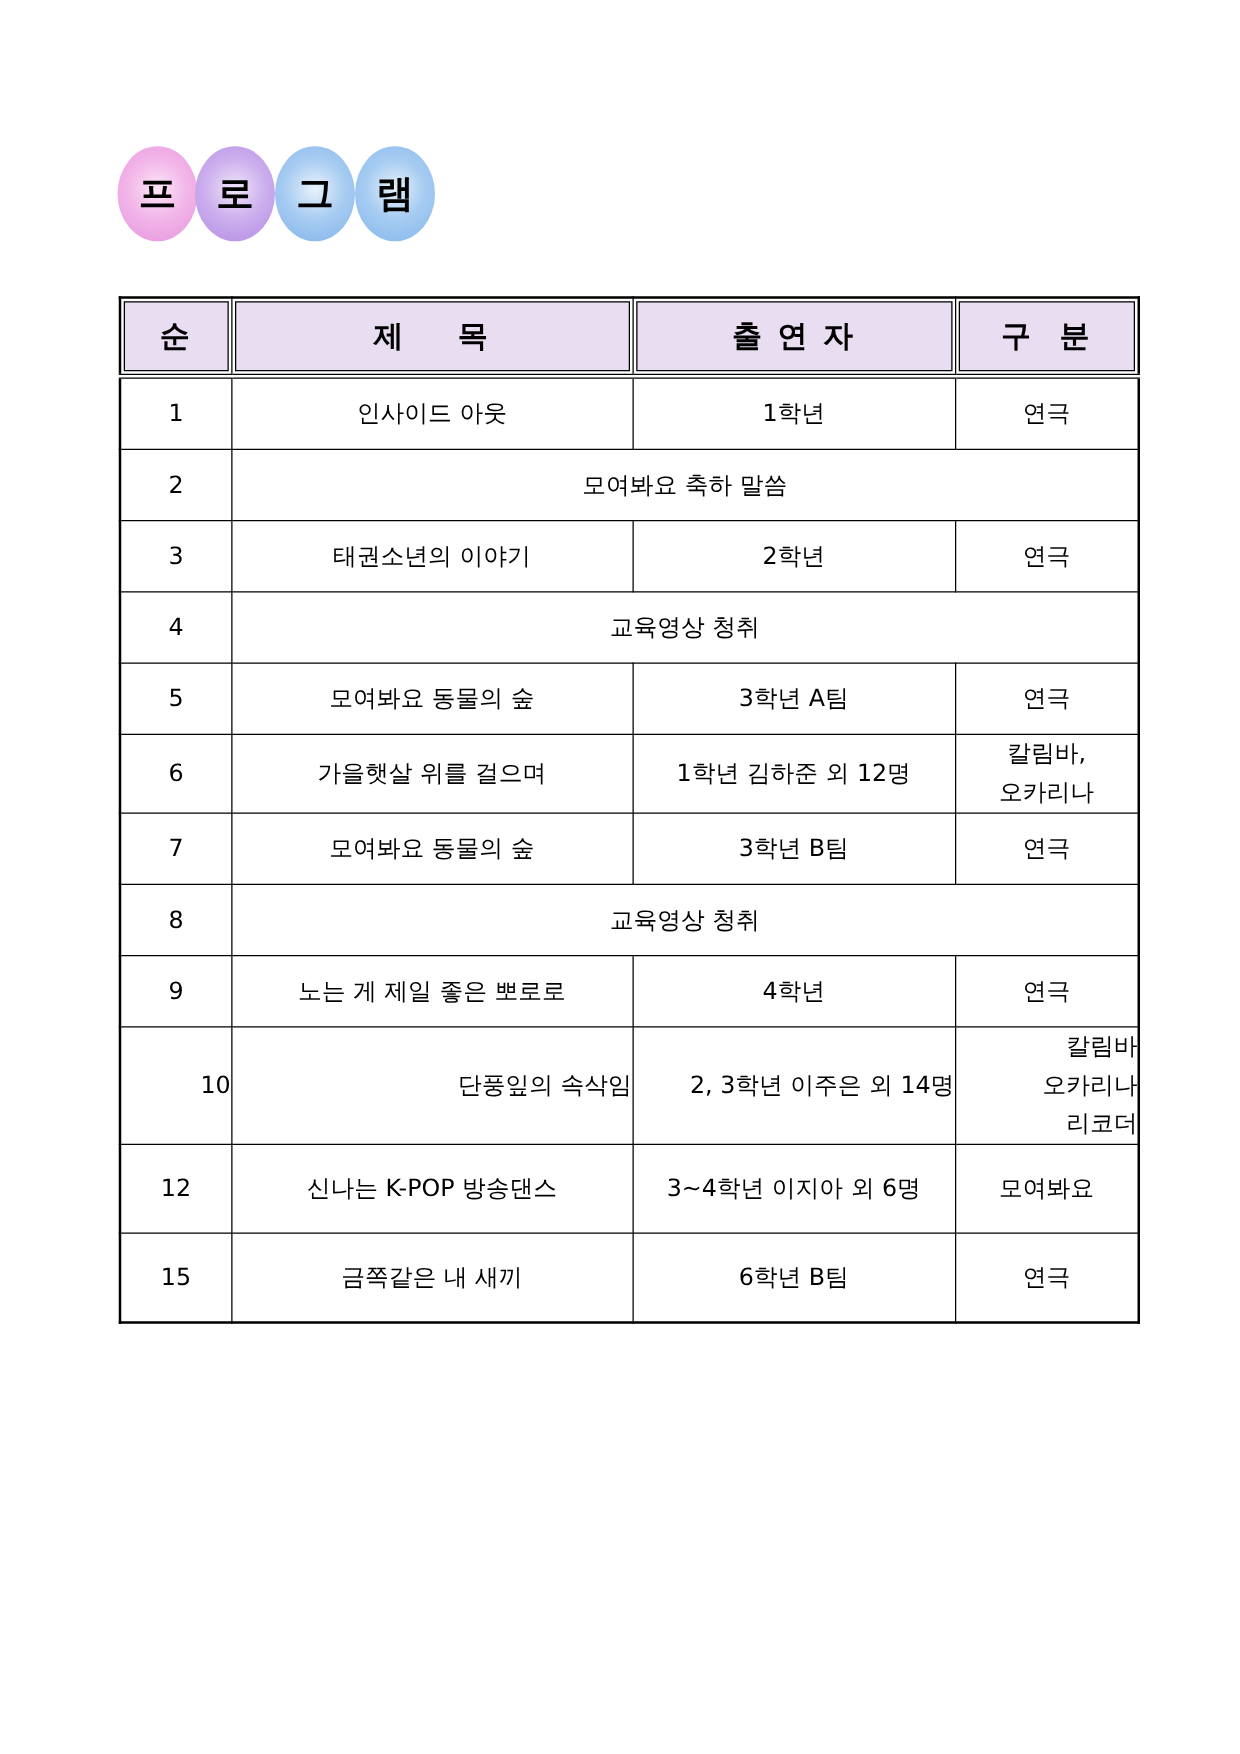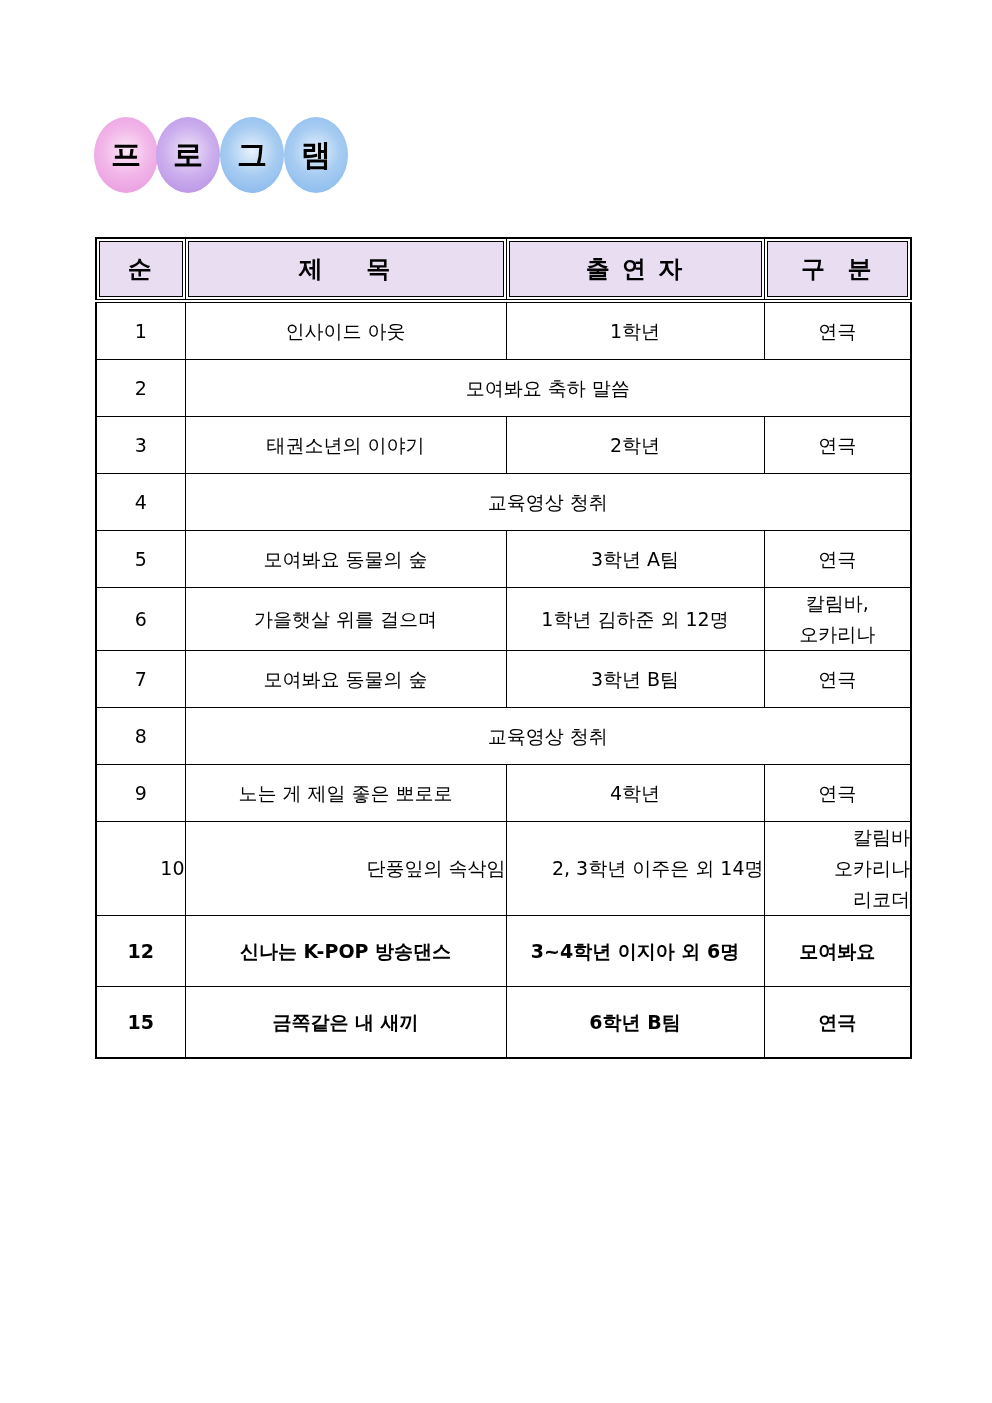--- a/index.html
+++ b/index.html
@@ -77,21 +77,21 @@
     tbody td {
       border: 1px solid #000;
       text-align: center;
       vertical-align: middle;
       font-size: 19px;
       padding: 0;
       line-height: 31px;
     }
     tbody tr.r-std td { height: 56px; }
     tbody tr.r-tall td { height: 86px; text-align: right; }
-    tbody tr.r-big td { height: 70px; font-weight: bold; }
+    tbody tr.r-big td { height: 70px; }
     .multi { white-space: pre-line; }
   </style>
 </head>
 <body>
 
 <div class="title-wrap">
   <div class="bubble b1">프</div>
   <div class="bubble b2">로</div>
   <div class="bubble b3">그</div>
   <div class="bubble b4">램</div>

